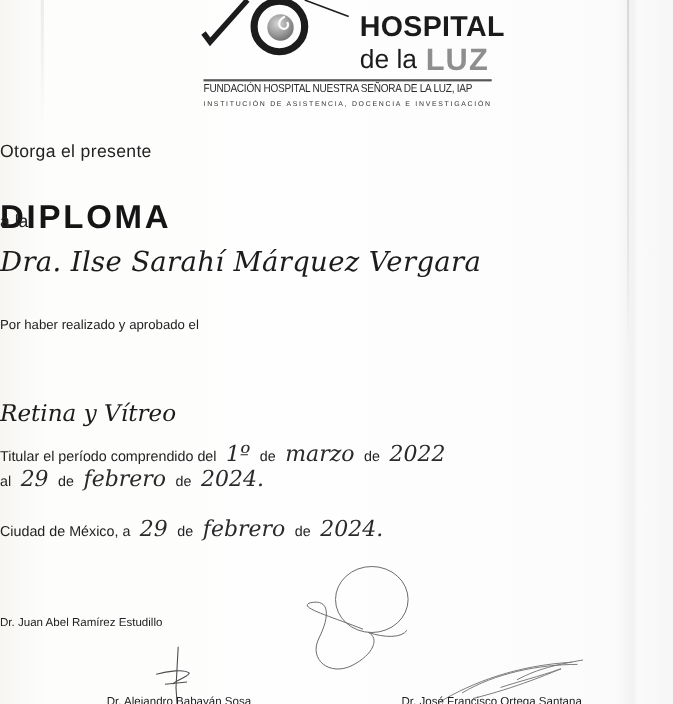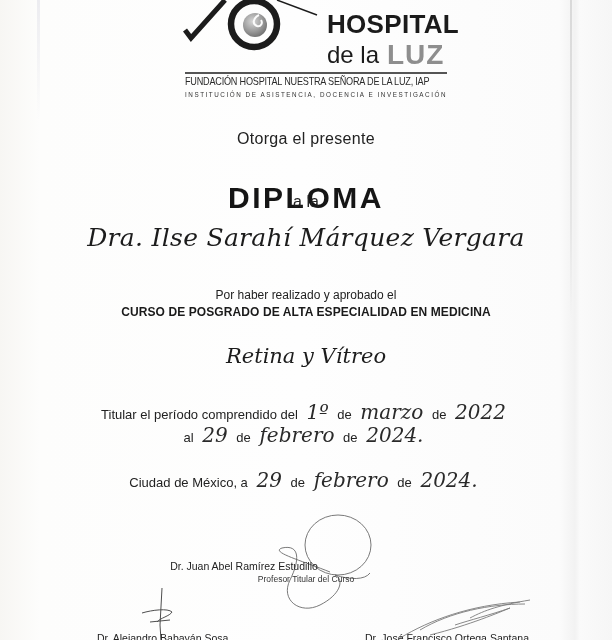--- a/index.html
+++ b/index.html
@@ -91,35 +91,35 @@
       letter-spacing: 1.55px;
       color: #333;
       white-space: nowrap;
       line-height: 1;
     }
 
     
     .center {
       position: absolute;
       left: 0; width: 612px;
-      text-align: center;
+      text-align: left;
       white-space: nowrap;
     }
     .otorga { top: 130px; font-size: 16px; color: #222; letter-spacing: 0.3px; }
     .diploma { top: 155px; font-size: 30px; font-weight: bold; letter-spacing: 2.5px; color: #151515; margin-top: 26px; }
     .ala { top: 193px; font-size: 16px; color: #222; }
     .script {
       font-family: "DejaVu Serif", serif;
       font-style: italic;
       color: #1c1c1c;
     }
     .recipient { top: 223px; font-size: 25px; letter-spacing: 0.3px; }
     .porhaber { top: 288px; font-size: 12px; color: #222; }
     .curso { top: 305px; font-size: 12px; font-weight: bold; color: #1a1a1a; letter-spacing: 0.1px; }
-    .specialty { top: 344px; font-size: 21px; }
+    .specialty { top: 364px; font-size: 21px; }
     .periodo1 { top: 400px; font-size: 13px; color: #222; }
     .periodo2 { top: 423px; font-size: 13px; color: #222; }
     .ciudad { top: 468px; font-size: 13px; color: #222; }
     .hand {
       font-family: "DejaVu Serif", serif;
       font-style: italic;
       font-size: 20px;
       margin: 0 5px;
       color: #2a2a2a;
     }
@@ -170,21 +170,20 @@
     <div class="fund">FUNDACIÓN HOSPITAL NUESTRA SEÑORA DE LA LUZ, IAP</div>
     <div class="inst">INSTITUCIÓN DE ASISTENCIA, DOCENCIA E INVESTIGACIÓN</div>
   </div>
 
   <div class="center otorga">Otorga el presente</div>
   <div class="center diploma">DIPLOMA</div>
   <div class="center ala">a la</div>
   <div class="center porhaber">Por haber realizado y aprobado el</div>
 
   <div class="center script recipient">Dra. Ilse Sarahí Márquez Vergara</div>
-  <div class="center curso">CURSO DE POSGRADO DE ALTA ESPECIALIDAD EN MEDICINA</div>
   <div class="center script specialty">Retina y Vítreo</div>
 
   <div class="center periodo1">
     <span>Titular el período comprendido del</span>
     <span class="hand">1º</span>
     <span>de</span>
     <span class="hand">marzo</span>
     <span>de</span>
     <span class="hand">2022</span>
   </div>
@@ -222,16 +221,15 @@
 
     <g stroke="#7a7a7a" stroke-width="0.9" fill="none">
       <path d="M400 638 C430 620 470 605 520 602"></path>
       <path d="M420 630 C450 612 490 604 525 604"></path>
       <path d="M430 635 C470 625 500 612 510 608 C490 615 470 620 455 625"></path>
       <path d="M470 618 C485 610 500 605 530 600"></path>
     </g>
   </svg>
 
   <div class="center sig-main-name" style="width:488px;left:0;">Dr. Juan Abel Ramírez Estudillo</div>
-  <div class="center sig-main-role" style="width:612px;left:0;">Profesor Titular del Curso</div>
   <div class="sig-left-name">Dr. Alejandro Babayán Sosa</div>
   <div class="sig-right-name">Dr. José Francisco Ortega Santana</div>
 </div>
 
 </body></html>

